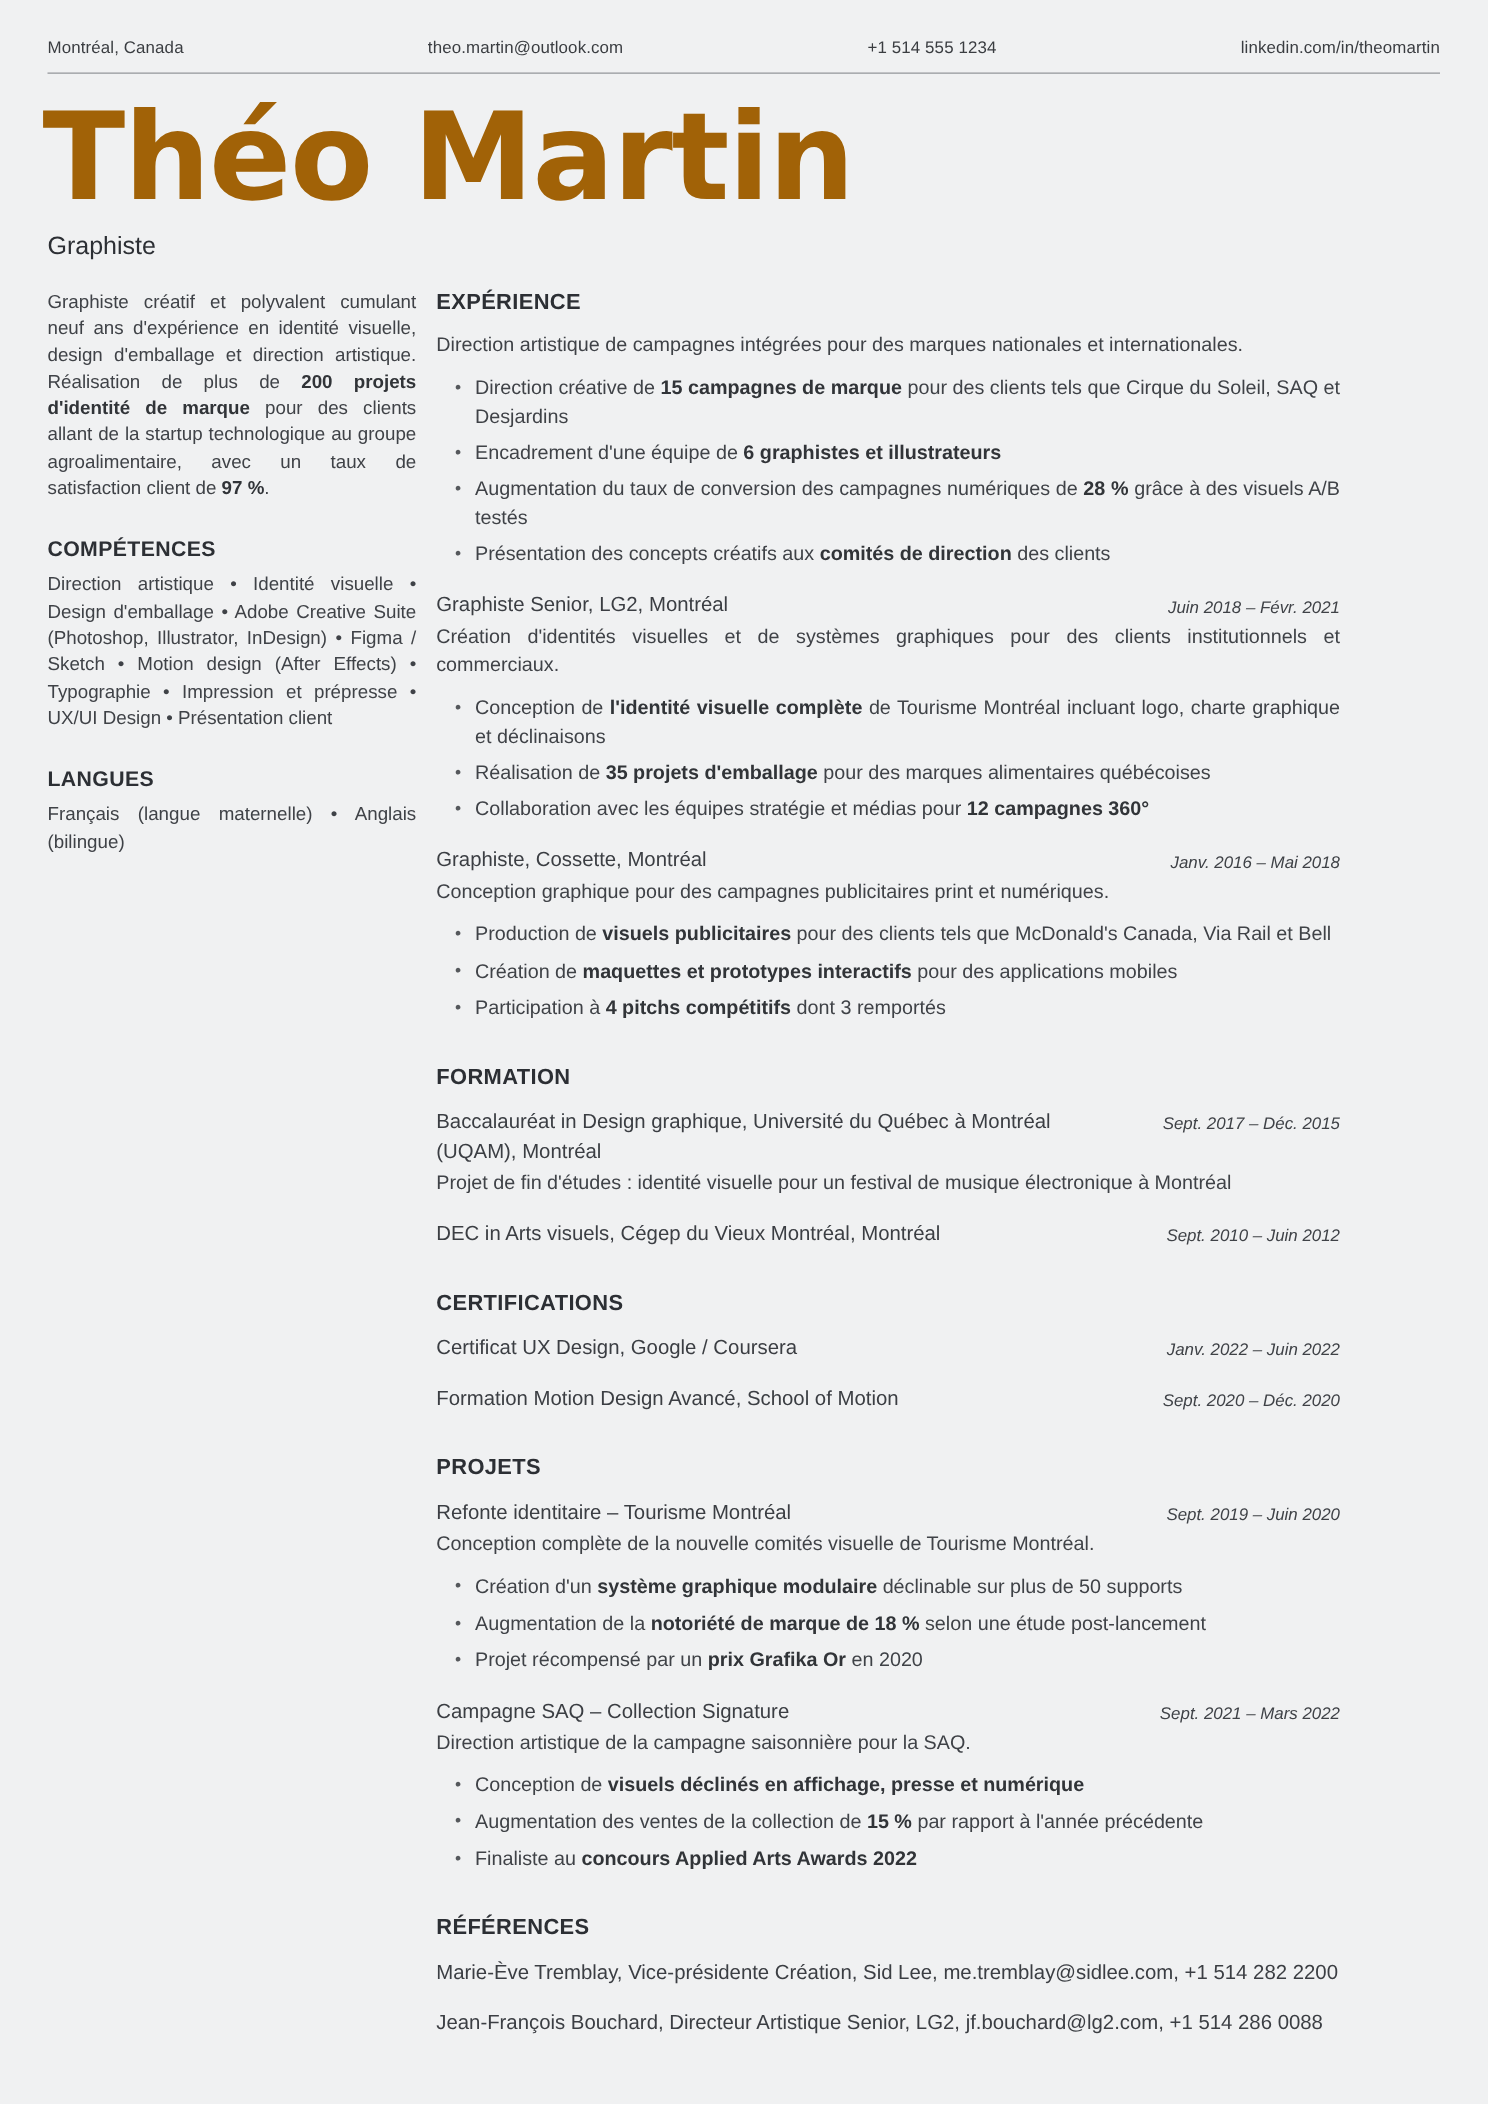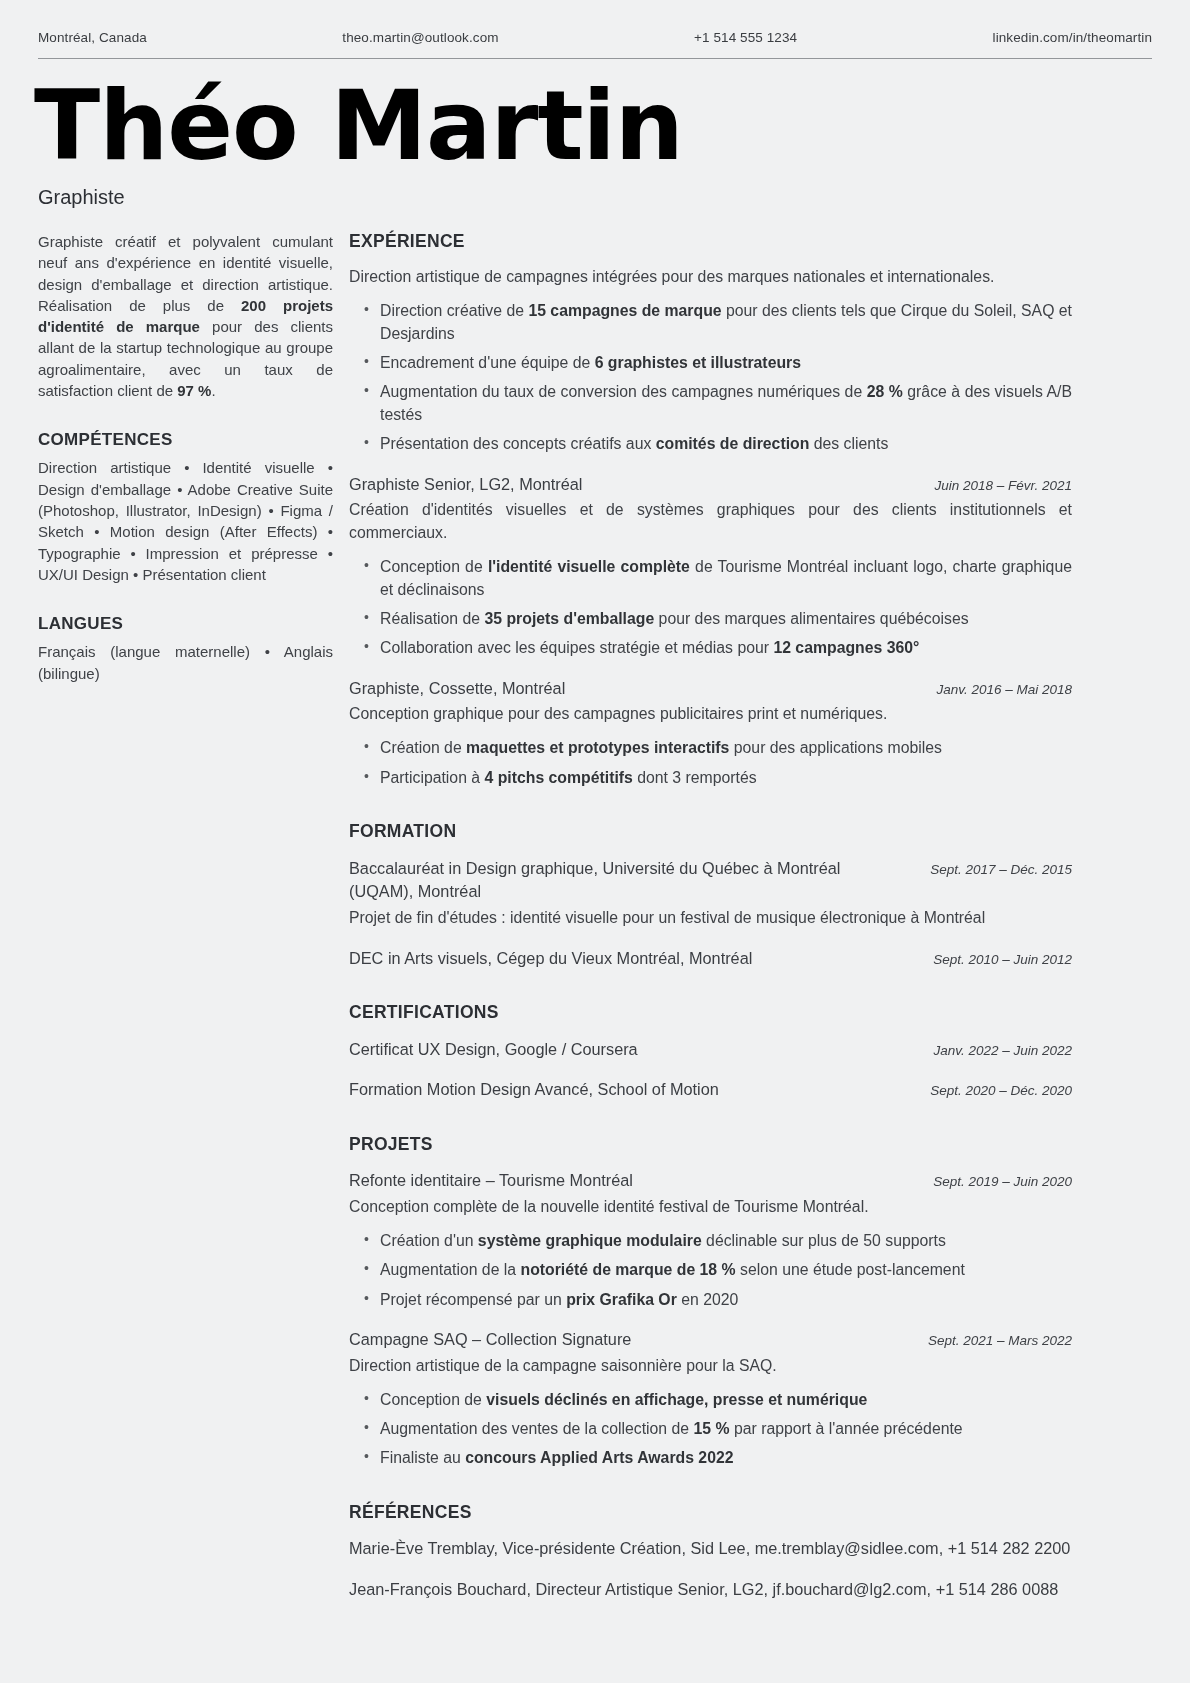--- a/index.html
+++ b/index.html
@@ -23,21 +23,21 @@
     margin:0 38px;
   }
 
   
   .name{
     margin:18px 34px 0 34px;
     font-family:"DejaVu Sans","Liberation Sans",sans-serif;
     font-weight:bold;
     font-size:97px;line-height:1.02;
     letter-spacing:-1px;
-    color:#000000;
+    color:#a16207;
   }
   .role{
     margin:10px 38px 0 38px;
     font-size:20px;font-weight:normal;color:#2c2f34;
   }
 
   
   .columns{
     display:flex;
     padding:20px 118px 0 38px;
@@ -141,20 +141,21 @@
 </ul>
   </article>
 
   <article class="entry">
     <div class="entry-head">
       <span class="entry-title">Graphiste, Cossette, Montréal</span>
       <span class="entry-date">Janv. 2016 – Mai 2018</span>
     </div>
     <p class="entry-desc">Conception graphique pour des campagnes publicitaires print et numériques.</p>
     <ul class="bullets">
+  <li class="bullet">Production de <strong>visuels publicitaires</strong> pour des clients tels que McDonald's Canada, Via Rail et Bell</li>
 
   <li class="bullet">Création de <strong>maquettes et prototypes interactifs</strong> pour des applications mobiles</li>
 
   <li class="bullet">Participation à <strong>4 pitchs compétitifs</strong> dont 3 remportés</li>
 </ul>
   </article>
 </div>
   </section>
 
   <section class="section">
@@ -201,21 +202,21 @@
   </section>
 
   <section class="section">
     <h2 class="section-title">PROJETS</h2>
     <div class="entries">
   <article class="entry">
     <div class="entry-head">
       <span class="entry-title">Refonte identitaire – Tourisme Montréal</span>
       <span class="entry-date">Sept. 2019 – Juin 2020</span>
     </div>
-    <p class="entry-desc">Conception complète de la nouvelle identité festival de Tourisme Montréal.</p>
+    <p class="entry-desc">Conception complète de la nouvelle comités visuelle de Tourisme Montréal.</p>
     <ul class="bullets">
   <li class="bullet">Création d'un <strong>système graphique modulaire</strong> déclinable sur plus de 50 supports</li>
 
   <li class="bullet">Augmentation de la <strong>notoriété de marque de 18 %</strong> selon une étude post-lancement</li>
 
   <li class="bullet">Projet récompensé par un <strong>prix Grafika Or</strong> en 2020</li>
 </ul>
   </article>
 
   <article class="entry">

